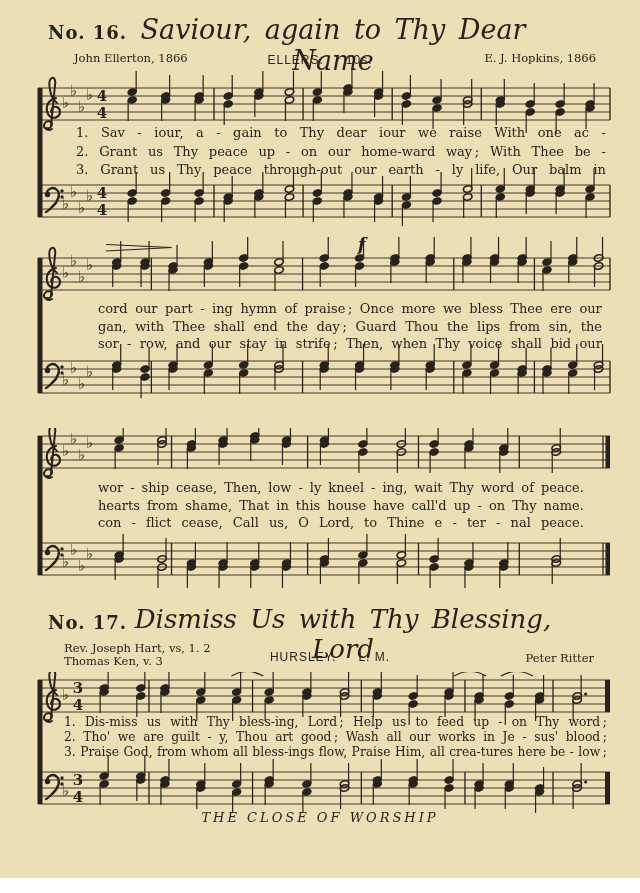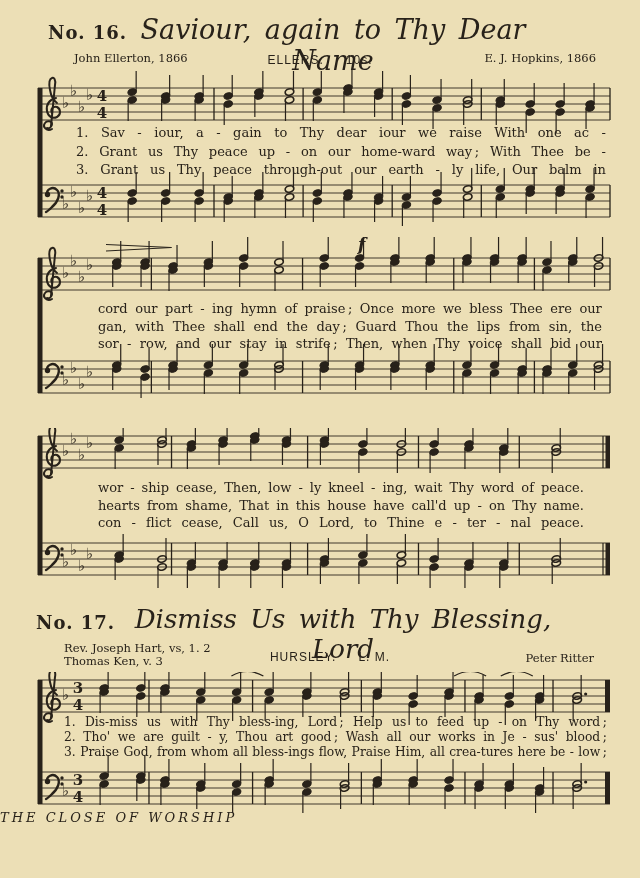--- a/index.html
+++ b/index.html
@@ -21,21 +21,21 @@
   .tunename .meter{margin-left:22px;}
   .system{position:absolute;left:0;width:640px;}
   .system svg{position:absolute;left:0;top:0;}
   .lyrics{position:absolute;display:flex;flex-direction:column;}
   .lyric-line{
     display:flex;justify-content:space-between;flex-wrap:nowrap;
     white-space:pre;font-size:13px;
   }
   .lyrics.small .lyric-line{font-size:12.3px;}
   .footer{
-    position:absolute;left:0;right:0;top:810px;
+    position:absolute;left:0;right:0;top:810px;text-align:center;
     font-style:italic;font-size:13px;letter-spacing:3px;
   }
 </style>
 </head>
 <body>
 
 <div class="page">
 
   <div class="hymn-number" style="left:48px;top:22px">No. 16.</div>
   <div class="hymn-title" id="title16">Saviour, again to Thy Dear Name</div>
@@ -737,21 +737,21 @@
           <line x1="552.2336" y1="136" x2="552.2336" y2="156" stroke="#28221a" stroke-width="1.2"></line>
         </g>
       </svg>
     <div class="lyrics" style="left:98px;right:56px;top:51px">
       <div class="lyric-line" style="line-height:17.5px"><span>wor</span><span>-</span><span>ship</span><span>cease,</span><span>Then,</span><span>low</span><span>-</span><span>ly</span><span>kneel</span><span>-</span><span>ing,</span><span>wait</span><span>Thy</span><span>word</span><span>of</span><span>peace.</span></div>
       <div class="lyric-line" style="line-height:17.5px"><span>hearts</span><span>from</span><span>shame,</span><span>That</span><span>in</span><span>this</span><span>house</span><span>have</span><span>call'd</span><span>up</span><span>-</span><span>on</span><span>Thy</span><span>name.</span></div>
       <div class="lyric-line" style="line-height:17.5px"><span>con</span><span>-</span><span>flict</span><span>cease,</span><span>Call</span><span>us,</span><span>O</span><span>Lord,</span><span>to</span><span>Thine</span><span>e</span><span>-</span><span>ter</span><span>-</span><span>nal</span><span>peace.</span></div>
     </div>
   </div>
 
-  <div class="hymn-number" style="left:36px;top:612px">No. 17.</div>
+  <div class="hymn-number" style="left:48px;top:612px">No. 17.</div>
   <div class="hymn-title" id="title17">Dismiss Us with Thy Blessing, Lord</div>
   <div class="credit" style="left:64px;top:642px">
     <div>Rev. Joseph Hart, vs, 1. 2</div>
     <div>Thomas Ken, v. 3</div>
   </div>
   <div class="tunename" style="left:240px;top:650px;width:180px">
     <span>HURSLEY.</span><span class="meter">L. M.</span>
   </div>
   <div class="credit" style="right:46px;top:652px">Peter Ritter</div>
 

